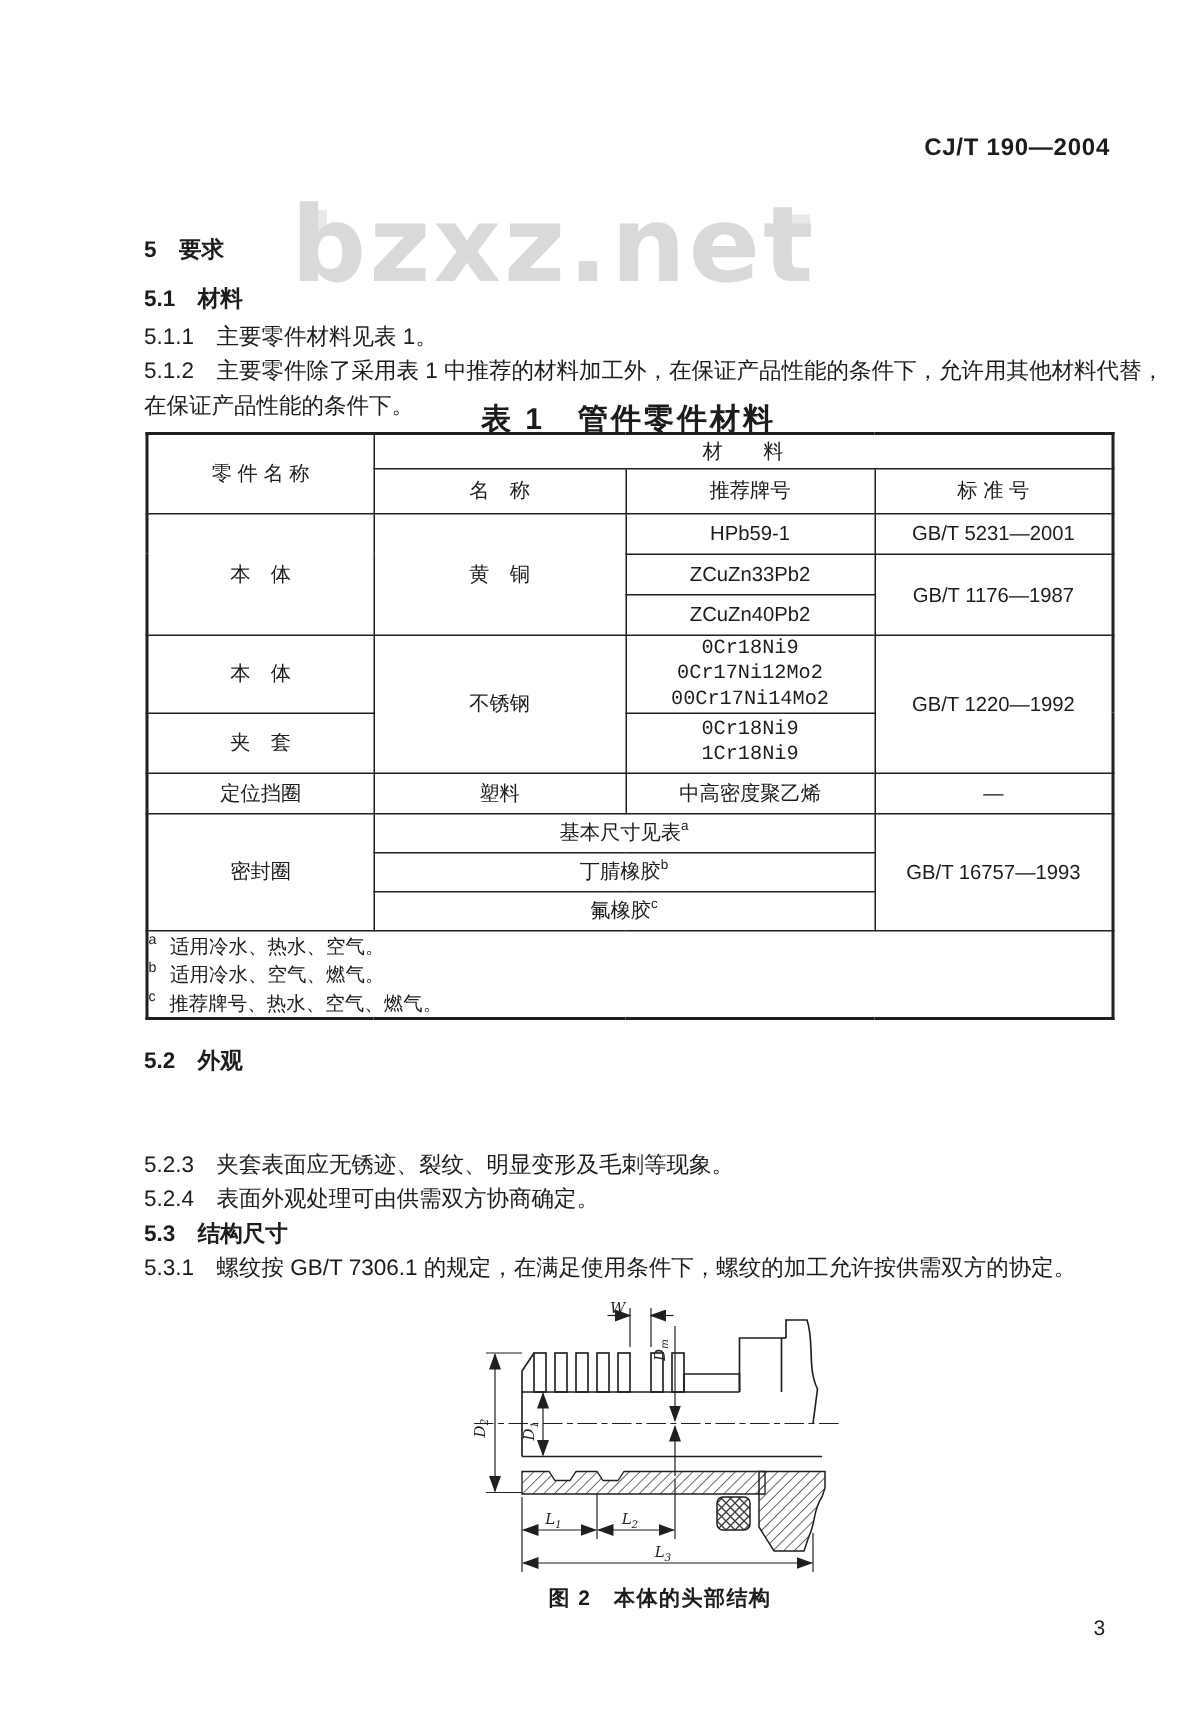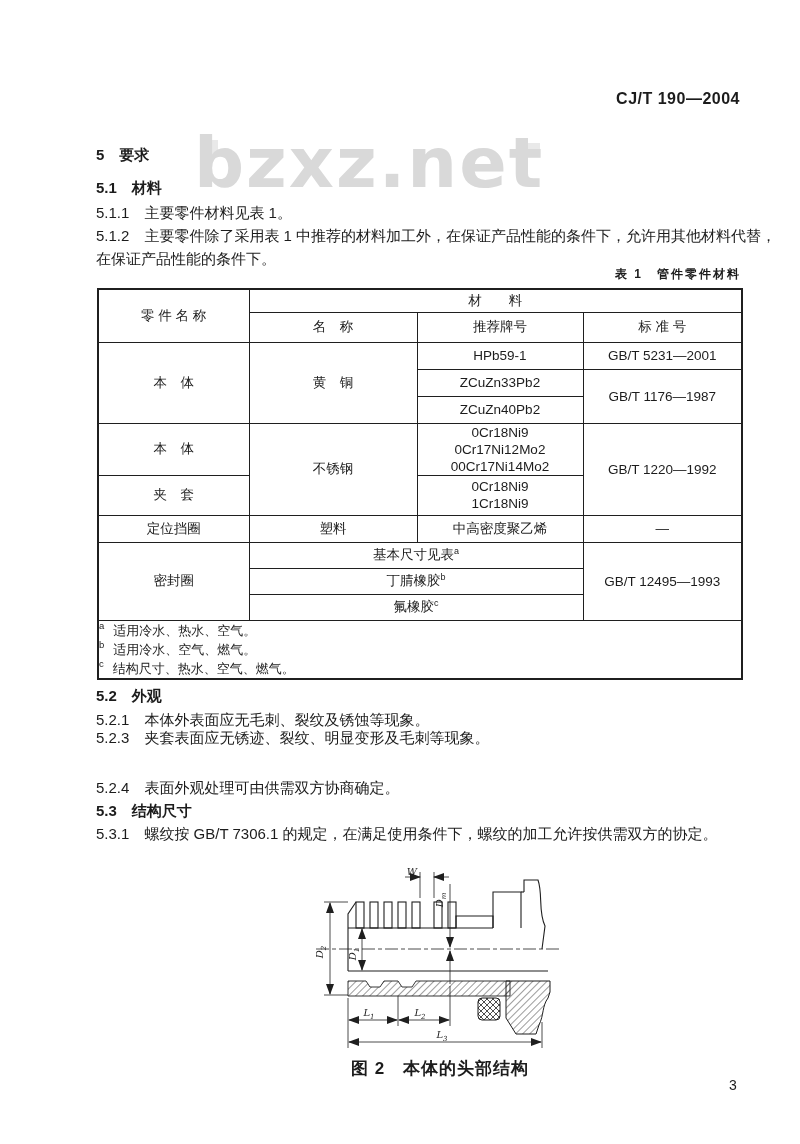--- a/index.html
+++ b/index.html
@@ -12,45 +12,45 @@
   .watermark{
     position:absolute;left:194px;top:122px;z-index:1;
     font-family:"DejaVu Sans",sans-serif;font-weight:bold;
     font-size:70px;letter-spacing:2px;color:#d9d9d9;white-space:nowrap;
     user-select:none;
   }
   .doc-code{
     position:absolute;right:60px;top:90px;z-index:2;
     font-size:16px;font-weight:bold;letter-spacing:0.5px;
   }
-  .clause{position:absolute;left:96px;z-index:2;font-size:15px;white-space:nowrap;line-height:20px;}
+  .clause{position:absolute;left:96px;z-index:2;font-size:15px;white-space:nowrap;line-height:20px;margin-top:12px;}
   .clause .num{display:inline-block;margin-right:15px;}
   .clause.cont{padding-left:0;}
   .h{font-weight:bold;}
   .tbl-title{
     position:absolute;left:97px;top:266px;width:644px;z-index:2;
-    text-align:right;font-size:12px;font-weight:bold;letter-spacing:2px;
+    text-align:center;font-size:20px;font-weight:bold;letter-spacing:2px;
   }
   table.materials{
     position:absolute;left:97px;top:288px;z-index:2;
     width:644px;border-collapse:collapse;table-layout:fixed;
     border:2px solid #1f1f1f;font-size:13.5px;text-align:center;color:#1c1c1c;
     background:transparent;
   }
   table.materials td{border:1.4px solid #1f1f1f;padding:0;overflow:hidden;margin-left:47px;}
-  table.materials .ln{line-height:17px;}
+  table.materials .ln{line-height:17px;font-family:Liberation Mono, monospace;}
   table.materials sup{font-size:9px;vertical-align:super;line-height:0;}
   td.notes-cell{
     text-align:left;padding:5px 6px 4px 26px;font-size:13px;line-height:19px;
   }
   td.notes-cell .note-line sup{margin-right:9px;font-size:9.5px;}
   .figure{position:absolute;left:310px;top:864px;width:260px;height:194px;z-index:2;}
   .fig-caption{
     position:absolute;left:310px;top:1057px;width:260px;z-index:2;
-    text-align:center;font-size:17px;font-weight:bold;letter-spacing:1px;
+    text-align:center;font-size:14px;font-weight:bold;letter-spacing:1px;
   }
   .page-num{position:absolute;left:729px;top:1077px;z-index:2;font-size:14px;}
   svg text{font-family:"DejaVu Serif","Liberation Serif",serif;font-style:italic;fill:#1f1f1f;}
 </style>
 </head>
 <body>
 
 <div class="page">
 
   <div class="speck" style="left:203px;top:140px;width:15px;height:15px;"></div>
@@ -129,49 +129,46 @@
         <td>定位挡圈</td>
         <td>塑料</td>
         <td>中高密度聚乙烯</td>
         <td>—</td>
       </tr>
       <tr style="height:26px">
         <td rowspan="3">密封圈</td>
         <td colspan="2">
           <span>基本尺寸见表</span><sup>a</sup>
         </td>
-        <td rowspan="3">GB/T 12495—1993</td>
+        <td rowspan="3">GB/T 16757—1993</td>
       </tr>
       <tr style="height:26px">
         <td colspan="2">
           <span>丁腈橡胶</span><sup>b</sup>
         </td>
       </tr>
       <tr style="height:26px">
         <td colspan="2">
           <span>氟橡胶</span><sup>c</sup>
         </td>
       </tr>
       <tr style="height:49px">
         <td colspan="4" class="notes-cell">
           <div class="note-line"><sup>a</sup><span>适用冷水、热水、空气。</span></div>
           <div class="note-line"><sup>b</sup><span>适用冷水、空气、燃气。</span></div>
-          <div class="note-line"><sup>c</sup><span>结构尺寸、热水、空气、燃气。</span></div>
+          <div class="note-line"><sup>c</sup><span>推荐牌号、热水、空气、燃气。</span></div>
         </td>
       </tr>
     </tbody>
   </table>
 
   <div class="clause h" style="top:686px">
     <span class="num">5.2</span><span>外观</span>
   </div>
-  <div class="clause" style="top:710px">
-    <span class="num">5.2.1</span><span>本体外表面应无毛刺、裂纹及锈蚀等现象。</span>
-  </div>
-  <div class="clause" style="top:728px">
+  <div class="clause" style="top:755px">
     <span class="num">5.2.3</span><span>夹套表面应无锈迹、裂纹、明显变形及毛刺等现象。</span>
   </div>
   <div class="clause" style="top:778px">
     <span class="num">5.2.4</span><span>表面外观处理可由供需双方协商确定。</span>
   </div>
   <div class="clause h" style="top:801px">
     <span class="num">5.3</span><span>结构尺寸</span>
   </div>
   <div class="clause" style="top:824px">
     <span class="num">5.3.1</span><span>螺纹按 GB/T 7306.1 的规定，在满足使用条件下，螺纹的加工允许按供需双方的协定。</span>

